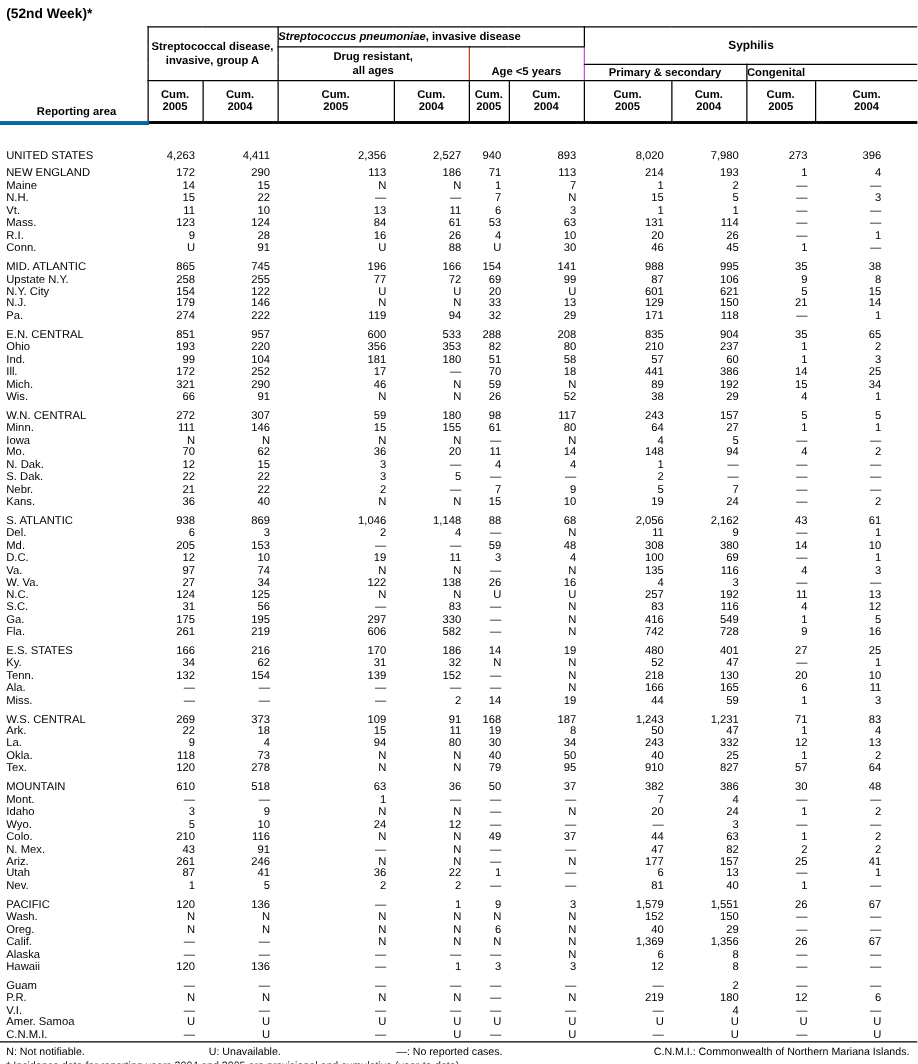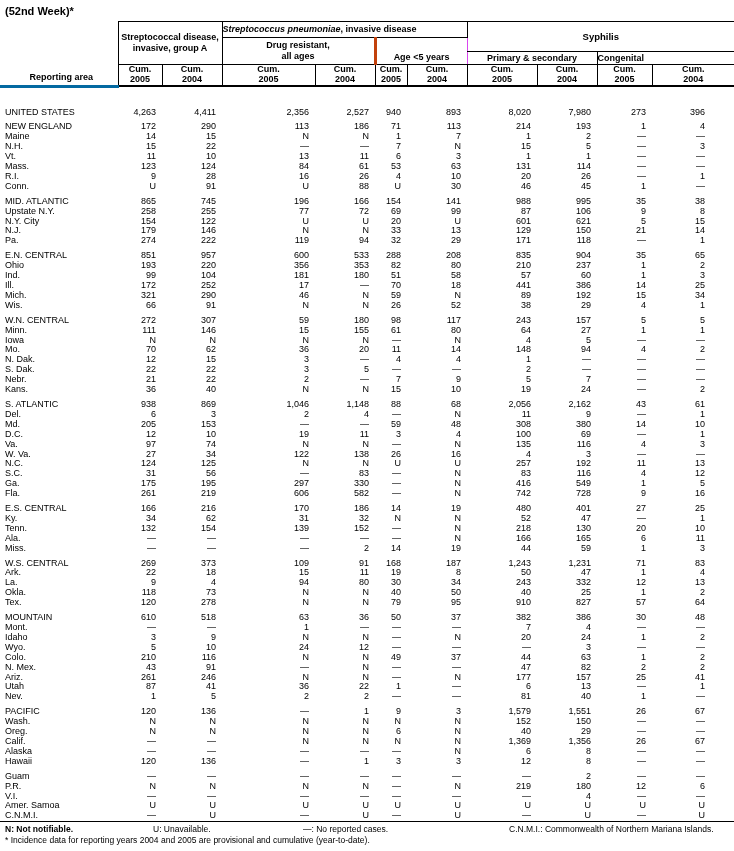--- a/index.html
+++ b/index.html
@@ -6,40 +6,40 @@
   body{width:734px;height:851px;font-family:"Liberation Sans",sans-serif;color:#000;overflow:hidden;}
   .title-block{padding:5px 8px 3px 5px;font-size:11px;font-weight:bold;line-height:12.5px;}
   .title-block .cont{font-style:italic;}
   .tablewrap{border-bottom:1px solid #000;}
   table{border-collapse:collapse;table-layout:fixed;width:734px;}
   th,td{padding:0;white-space:nowrap;overflow:hidden;}
   thead th{font-size:9px;font-weight:bold;vertical-align:middle;}
   tr.h1{height:16px;}
   tr.h2{height:14px;}
   tr.h3{height:13px;}
-  tr.h4{height:22px;margin-left:45px;}
+  tr.h4{height:34px;margin-left:45px;}
   th.rpt{text-align:center;vertical-align:bottom;padding-left:5px;padding-bottom:3px;border-bottom:3px solid #0369a1;}
   th.grpA{border-top:1px solid #000;border-left:1px solid #000;border-right:1px solid #000;border-bottom:1px solid #000;text-align:center;line-height:10.5px;}
   th.pneu{border-top:1px solid #000;border-right:1px solid #000;border-bottom:1px solid #000;text-align:left;}
   th.pneu .sp{font-style:italic;}
   th.syph{border-top:1px solid #000;border-bottom:1px solid #000;text-align:center;font-size:9.5px;}
-  th.dr{border-right:3px solid #c2410c;border-bottom:1px solid #000;text-align:center;line-height:10.5px;vertical-align:middle;}
+  th.dr{border-right:1px solid #c2410c;border-bottom:1px solid #000;text-align:center;line-height:10.5px;vertical-align:middle;}
   th.age5{border-right:1px solid #d946ef;border-bottom:1px solid #000;vertical-align:bottom;padding-bottom:2px;}
   th.ps{border-right:1px solid #000;border-bottom:1px solid #000;text-align:center;margin-left:18px;}
   th.cong{border-bottom:1px solid #000;text-align:left;}
   th.cum{border-left:1px solid #000;border-bottom:2px solid #000;text-align:center;line-height:9.5px;vertical-align:middle;}
   tbody td{font-size:9px;line-height:9.9px;vertical-align:bottom;}
   td.area{text-align:left;padding-left:5px;}
   td.num{text-align:right;padding-right:6px;}
   td.c10{padding-right:29px;}
   tbody.group tr:first-child td{padding-top:5px;}
   tbody.group.first tr:first-child td{padding-top:20px;}
   .footnotes{font-size:8.5px;line-height:11px;padding:2px 5px 0 5px;}
   .fn1 span{display:inline-block;}
-  .fn-n{width:148px;font-weight:bold;}
+  .fn-n{width:162px;}
   .fn-u{width:150px;}
   .fn-dash{width:206px;}
 </style>
 </head>
 <body>
 
 <div class="title-block">
   <div>(52nd Week)*</div>
 </div>
 
@@ -582,21 +582,21 @@
           <td class="num c5">—</td>
           <td class="num c6">N</td>
           <td class="num c7">742</td>
           <td class="num c8">728</td>
           <td class="num c9">9</td>
           <td class="num c10">16</td>
         </tr>
       </tbody>
       <tbody class="group">
         <tr>
-          <td class="area">E.S. CENTRAL</td>
+          <td class="area">E.S. STATES</td>
           <td class="num c1">166</td>
           <td class="num c2">216</td>
           <td class="num c3">170</td>
           <td class="num c4">186</td>
           <td class="num c5">14</td>
           <td class="num c6">19</td>
           <td class="num c7">480</td>
           <td class="num c8">401</td>
           <td class="num c9">27</td>
           <td class="num c10">25</td>

